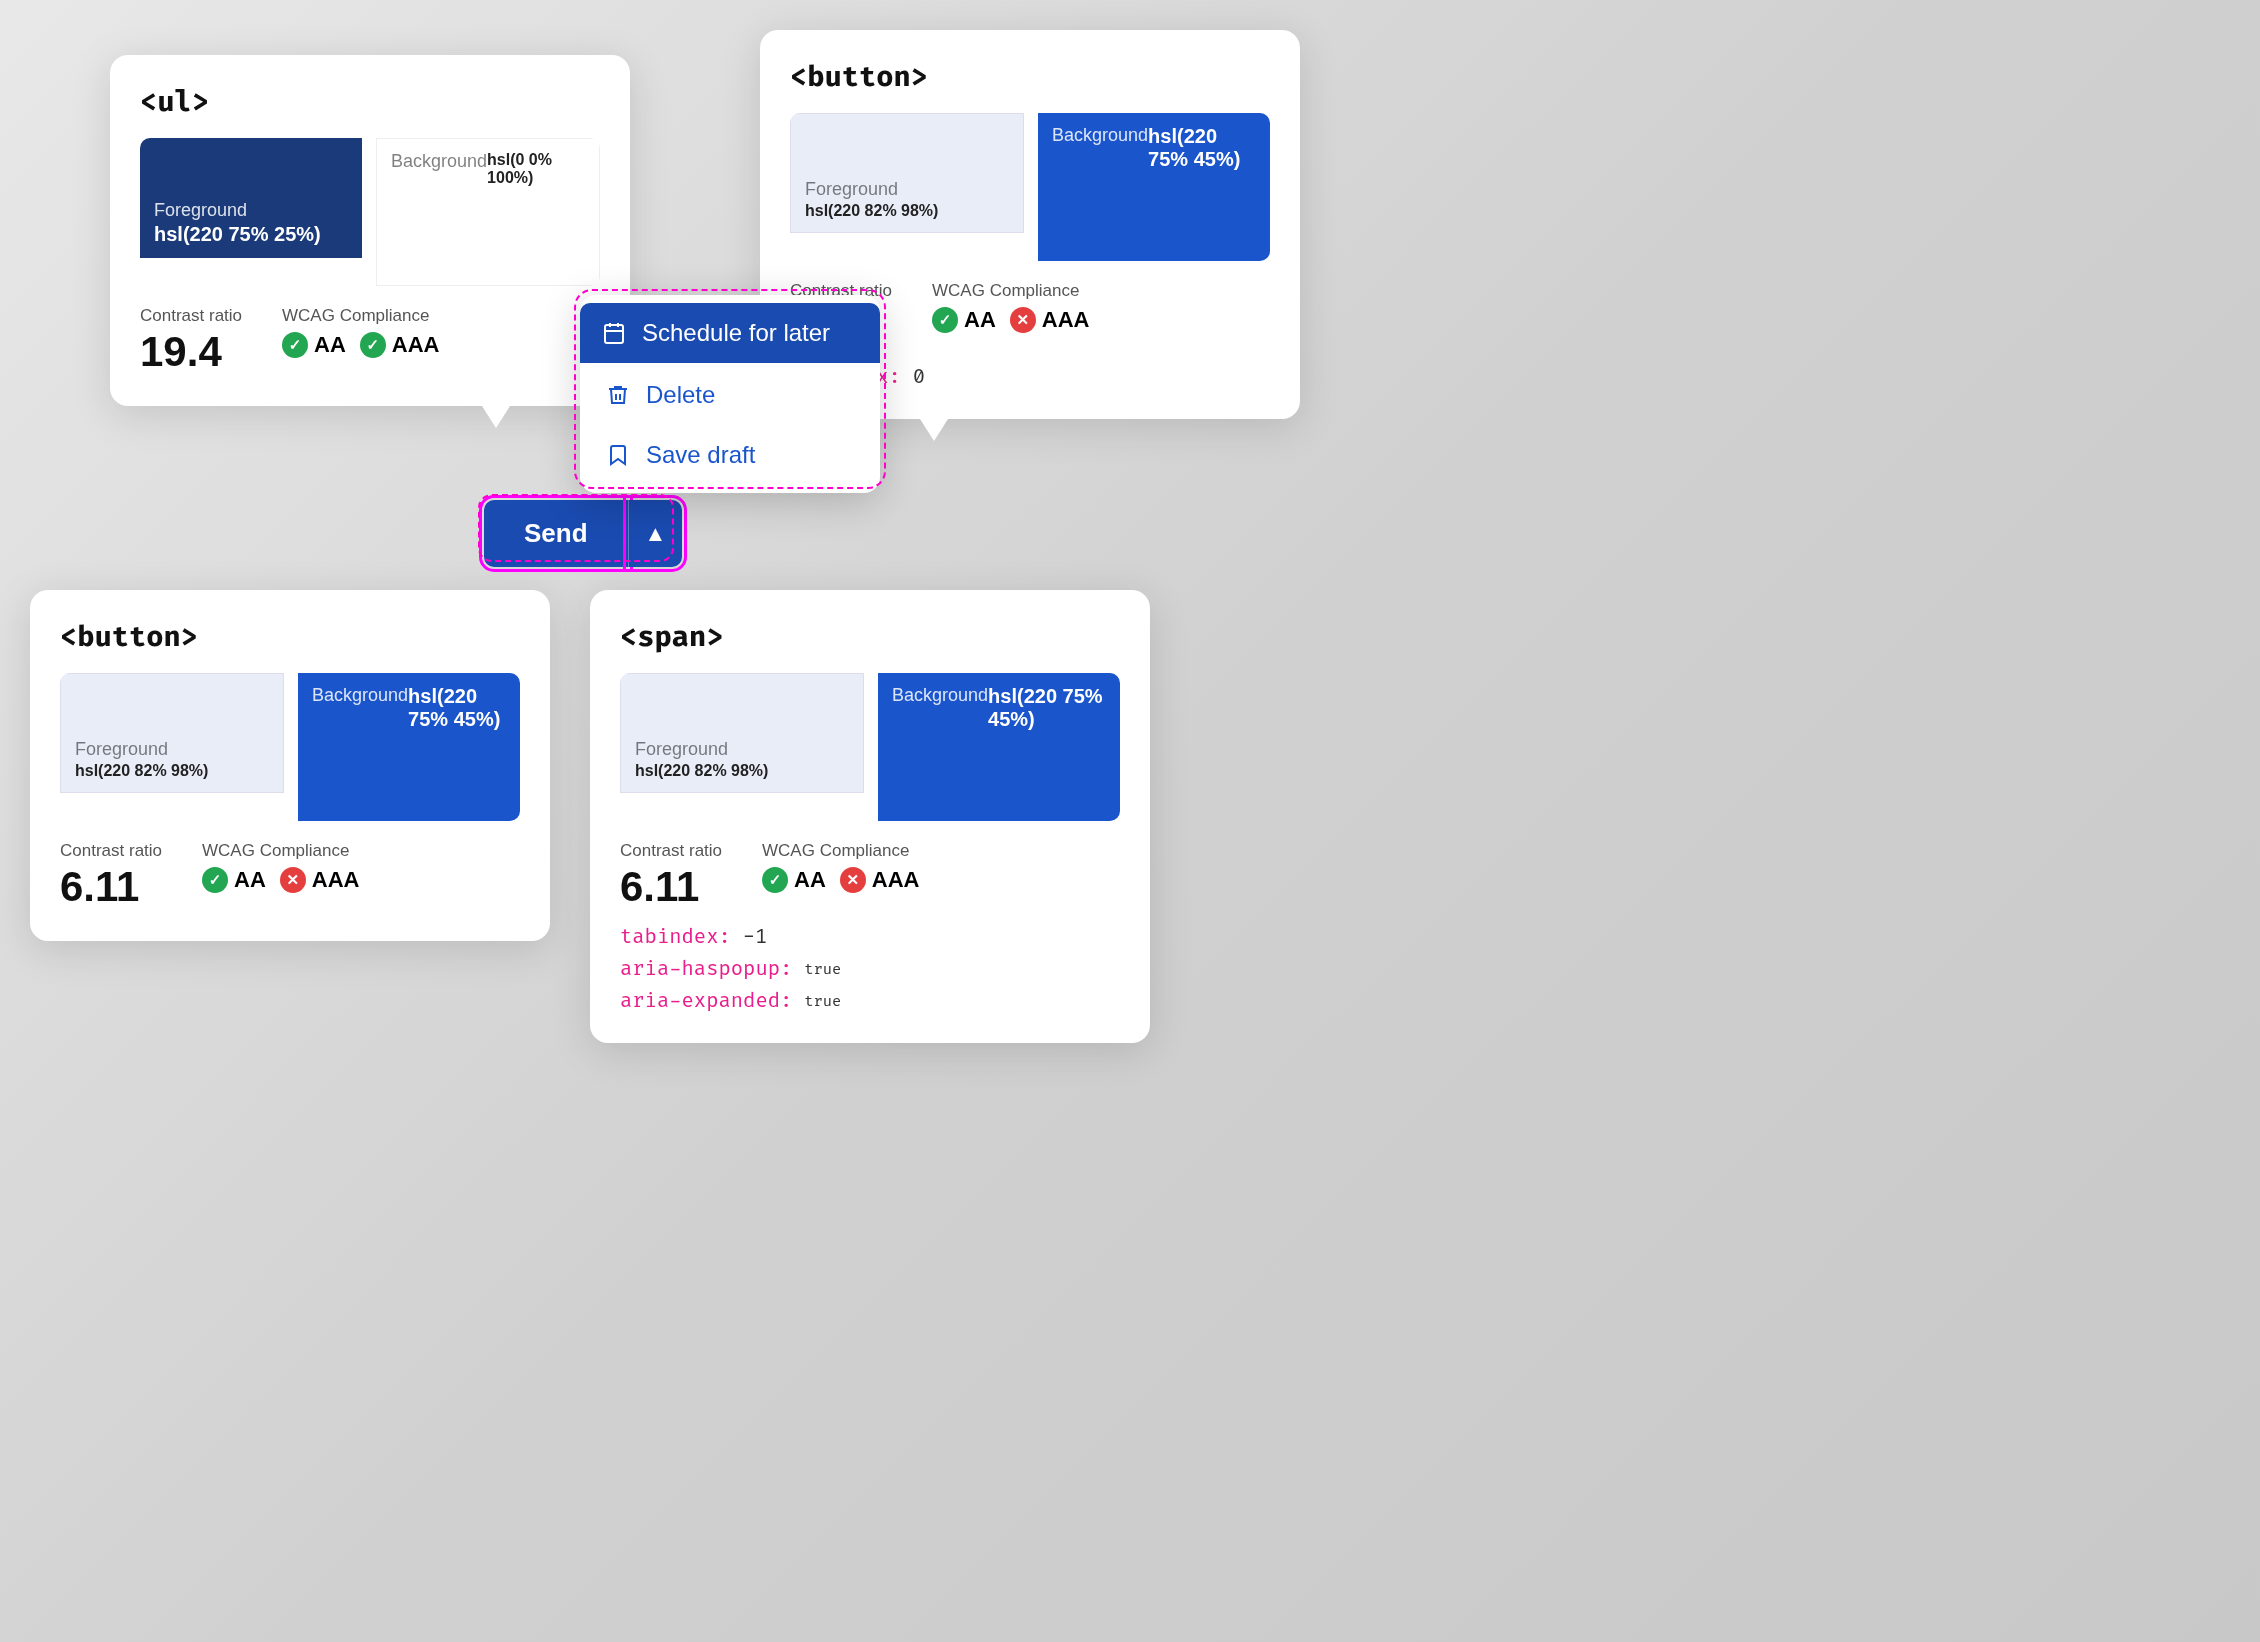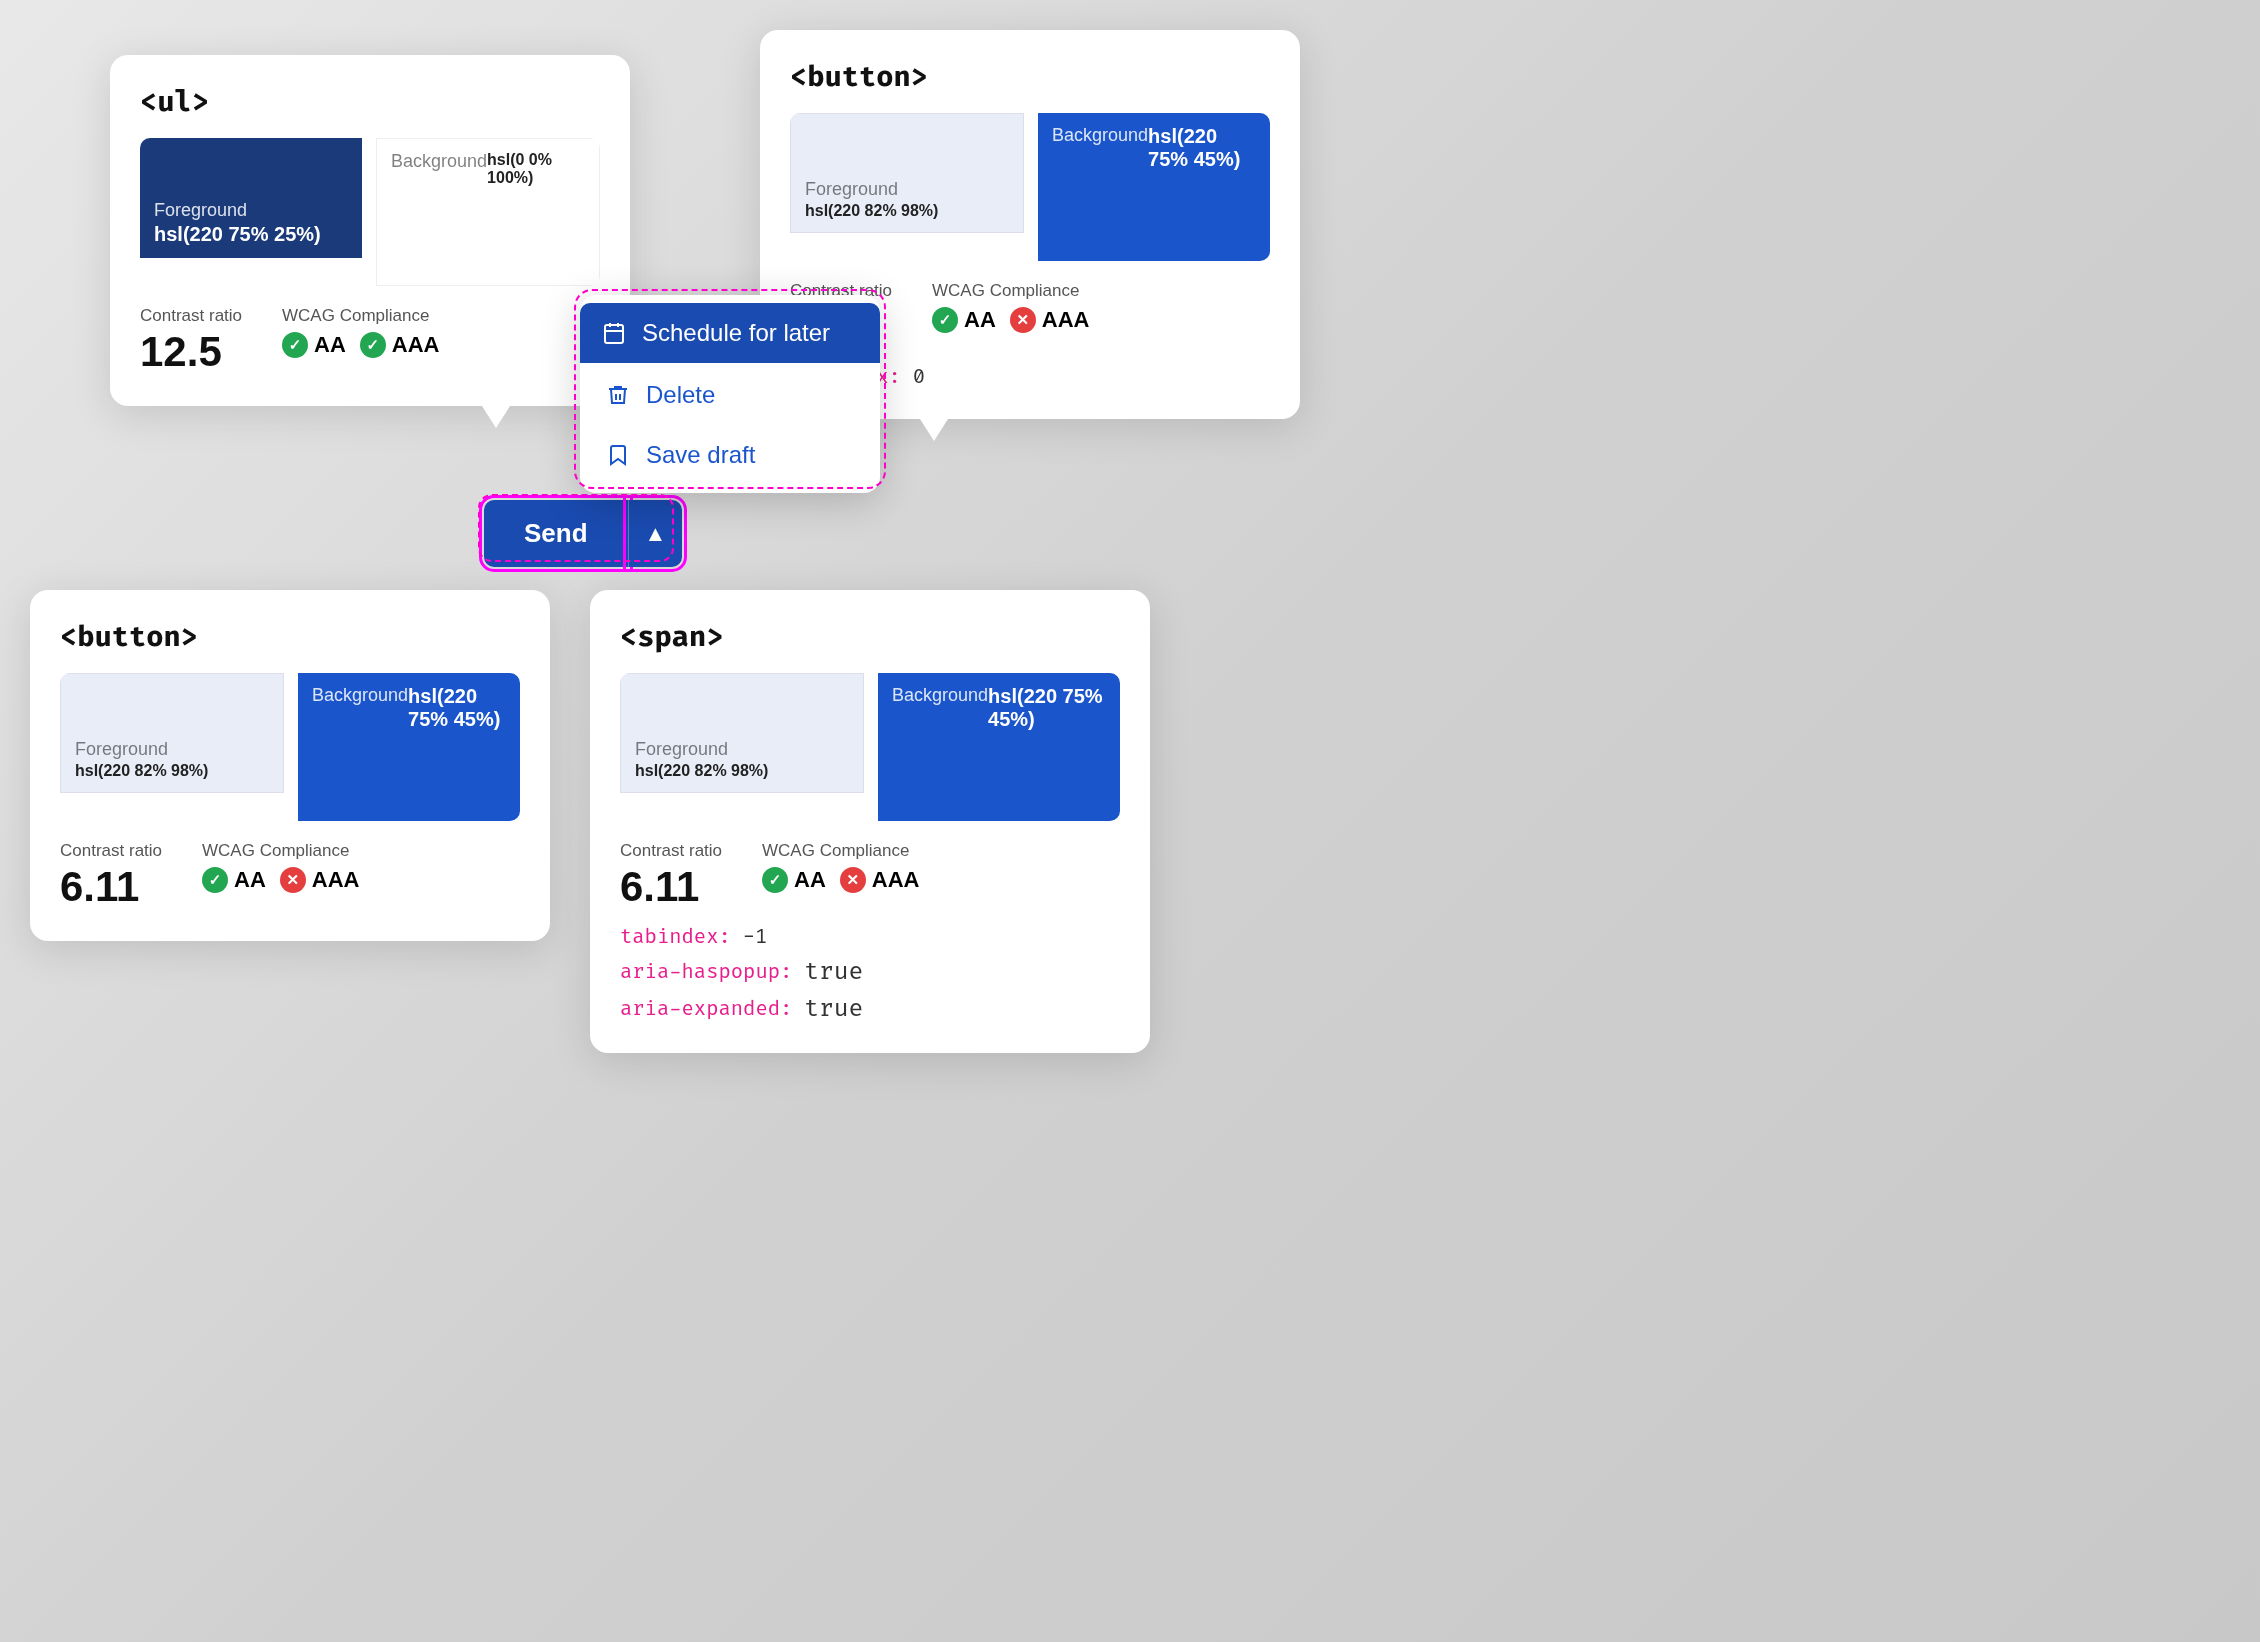--- a/index.html
+++ b/index.html
@@ -170,21 +170,21 @@
       color: #e91e8c;
       margin-top: 8px;
       display: flex;
       gap: 12px;
       align-items: center;
     }
 
     .aria-value {
       color: #333;
       font-family: 'SF Mono', 'Fira Code', monospace;
-      font-size: 24px;
+      font-size: 15px;
     }
 
     
     .dropdown-menu {
       position: absolute;
       background: #fff;
       border-radius: 16px;
       box-shadow: 0 8px 40px rgba(0,0,0,0.2);
       padding: 8px 0;
       min-width: 280px;
@@ -287,21 +287,21 @@
       <div class="swatch-label-value">hsl(220 75% 25%)</div>
     </div>
     <div class="swatch-bg" style="background: #ffffff; border: 1px solid #eee;">
       <div class="swatch-label-title-dark">Background</div>
       <div class="swatch-label-value-dark">hsl(0 0% 100%)</div>
     </div>
   </div>
   <div class="card-stats">
     <div class="contrast-block">
       <div class="contrast-label">Contrast ratio</div>
-      <div class="contrast-value">12.5</div>
+      <div class="contrast-value">19.4</div>
     </div>
     <div class="wcag-block">
       <div class="wcag-label">WCAG Compliance</div>
       <div class="wcag-badges">
         <span class="badge">
           <span class="badge-icon-pass">✓</span>
           <span>AA</span>
         </span>
         <span class="badge">
           <span class="badge-icon-pass">✓</span>

